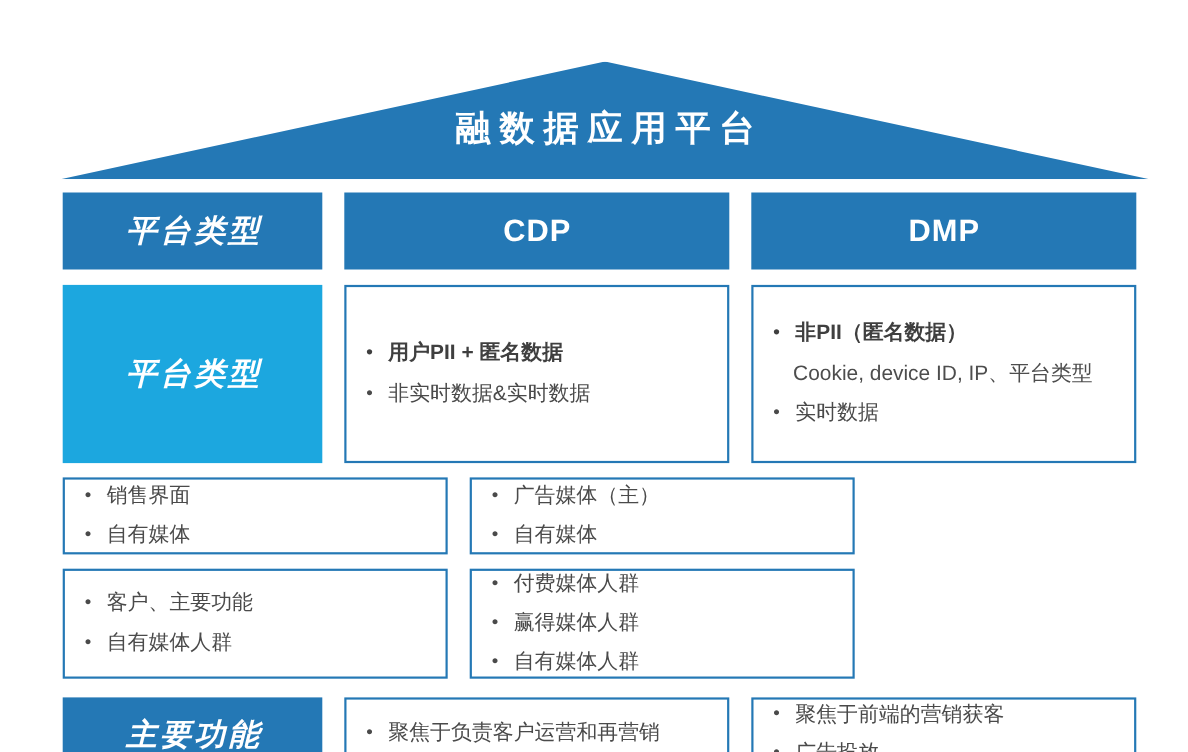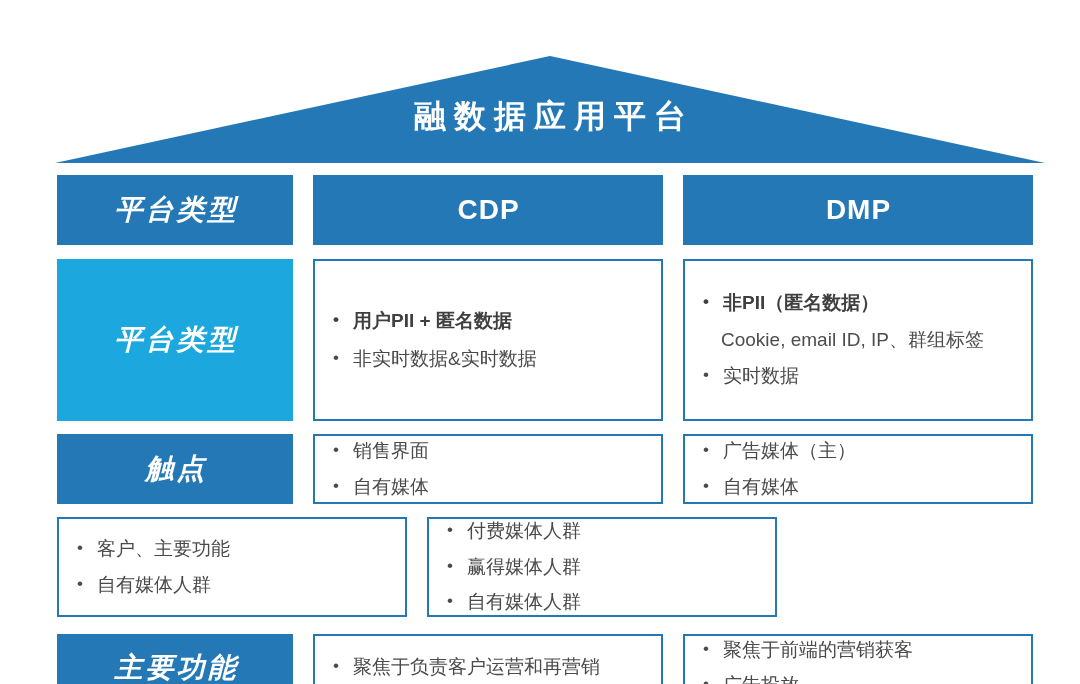--- a/index.html
+++ b/index.html
@@ -124,30 +124,29 @@
         <div class="bullet">
           <span class="dot">•</span>
           <span class="btxt">非实时数据&amp;实时数据</span>
         </div>
       </div>
       <div class="cell col-data content">
         <div class="bullet strong">
           <span class="dot">•</span>
           <span class="btxt">非PII（匿名数据）</span>
         </div>
-        <div class="subline">Cookie, email ID, IP、群组标签</div>
+        <div class="subline">Cookie, device ID, IP、平台类型</div>
         <div class="bullet">
           <span class="dot">•</span>
           <span class="btxt">实时数据</span>
         </div>
       </div>
     </div>
 
     <div class="row r1">
-      <div class="cell col-label label dark">触点</div>
       <div class="cell col-data content">
         <div class="bullet">
           <span class="dot">•</span>
           <span class="btxt">销售界面</span>
         </div>
         <div class="bullet">
           <span class="dot">•</span>
           <span class="btxt">自有媒体</span>
         </div>
       </div>

